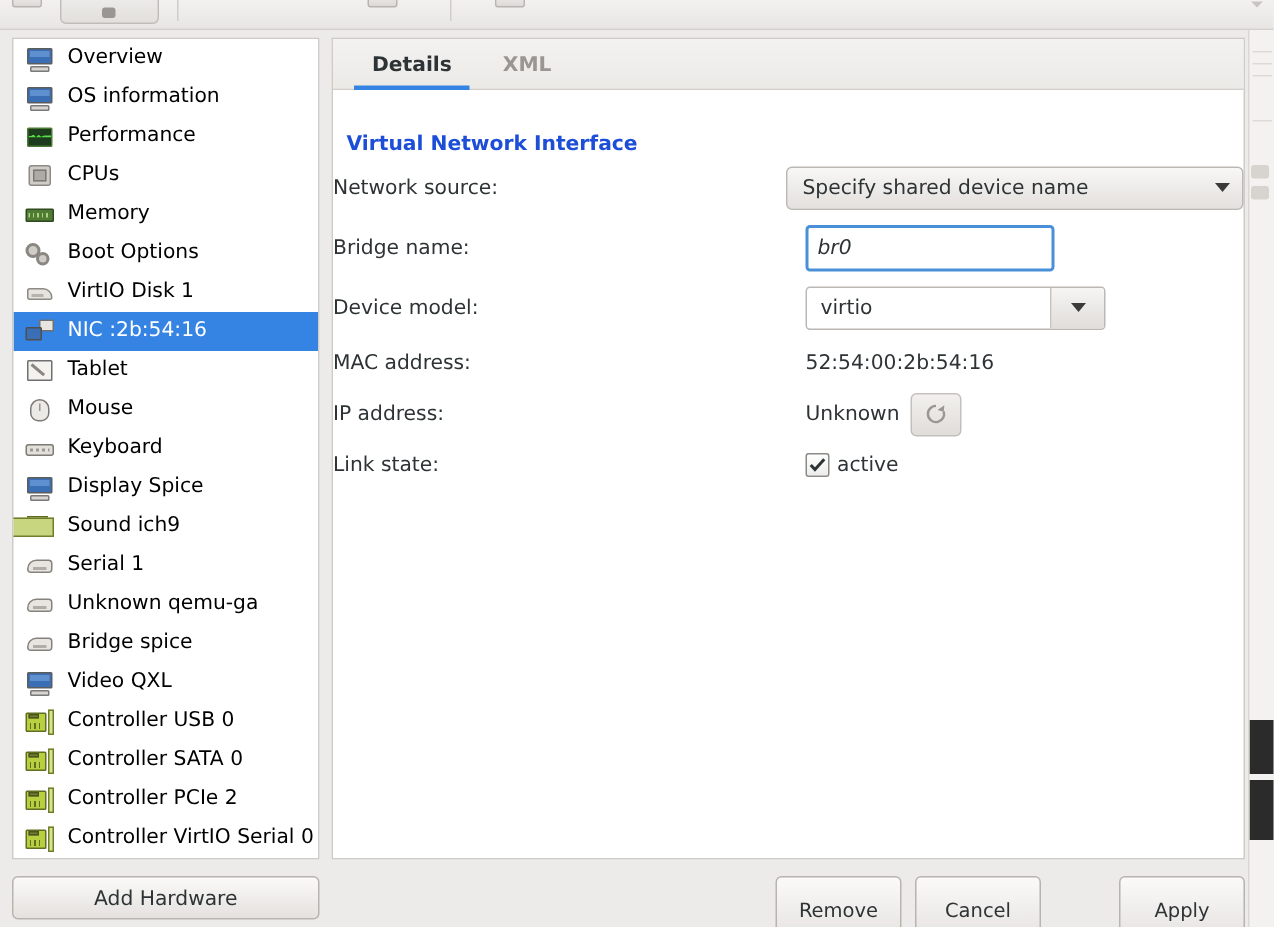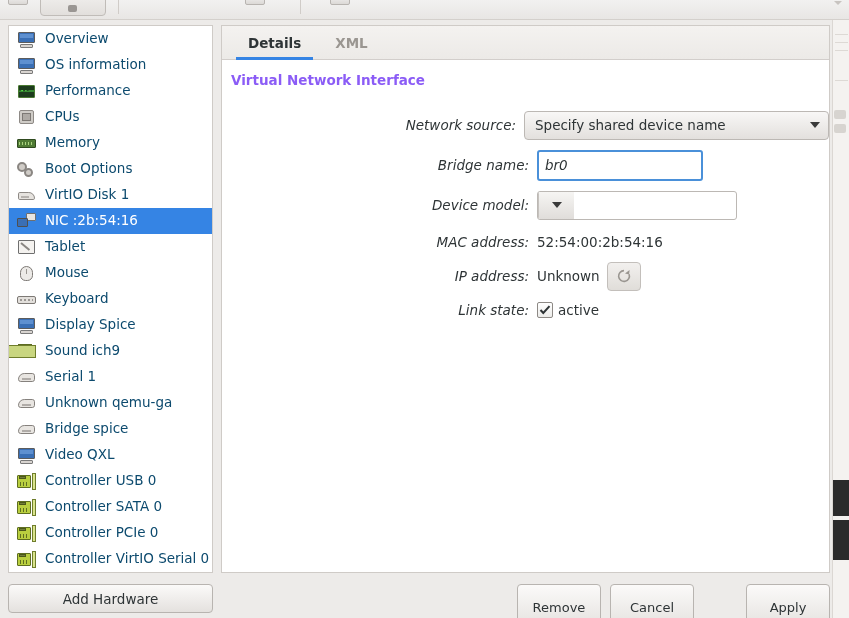--- a/index.html
+++ b/index.html
@@ -72,21 +72,21 @@
     position: absolute; left: 8px; top: 25px;
     width: 205px; height: 548px;
     background: #ffffff;
     border: 1px solid #cfcbc7;
     overflow: hidden;
   }
   #hardware-list { position: relative; }
   .hw-row {
     display: flex; align-items: center;
     height: 26px; padding-left: 8px; gap: 9px;
-    font-size: 13.5px; color: #0c4a6e;
+    font-size: 13.5px; color: #000000;
     white-space: nowrap;
   }
   .hw-row.selected { background: #3584e4; color: #ffffff; }
   .hw-label { line-height: 1; }
 
   
   .hw-ico { width: 19px; height: 17px; position: relative; flex: none; }
 
   
   .ico-monitor .scr {
@@ -254,35 +254,35 @@
     cursor: pointer; user-select: none;
   }
   .tab.active { color: #2e3436; }
   .tab.active::after {
     content: ''; position: absolute; left: 2px; right: 2px; bottom: -1px;
     height: 3px; background: #3584e4;
   }
 
   #details-body { position: relative; padding: 14px 0 0 0; }
   #section-title {
-    position: absolute; left: 9px; top: 12px;
-    font-size: 13.5px; font-weight: bold; color: #8b5cf6;
+    position: absolute; left: 9px; top: 28px;
+    font-size: 13.5px; font-weight: bold; color: #1d4ed8;
   }
 
   
   #form {
     position: absolute; left: 0; top: 45px; width: 100%;
   }
   .frow {
     display: flex; align-items: center;
     height: 40px;
   }
   .flabel {
-    width: 315px; text-align: right; padding-right: 8px;
-    font-size: 13.5px; color: #2e3436; white-space: nowrap; font-style: italic;
+    width: 315px; text-align: left; padding-right: 8px;
+    font-size: 13.5px; color: #2e3436; white-space: nowrap;
   }
   .fctl { display: flex; align-items: center; gap: 7px; }
 
   
   #network-source-select {
     width: 305px; height: 29px;
     border: 1px solid #bcb8b4; border-radius: 4px;
     background: linear-gradient(#f8f7f6,#e3e0dd);
     display: flex; align-items: center;
     padding: 0 8px 0 10px;
@@ -520,21 +520,21 @@
           <i class="bracket"></i>
         </span>
         <span class="hw-label">Controller SATA 0</span>
       </div>
       <div class="hw-row">
         <span class="hw-ico ico-ctrl">
           <i class="card"></i>
           <i class="chip2"></i>
           <i class="bracket"></i>
         </span>
-        <span class="hw-label">Controller PCIe 0</span>
+        <span class="hw-label">Controller PCIe 2</span>
       </div>
       <div class="hw-row">
         <span class="hw-ico ico-ctrl">
           <i class="card"></i>
           <i class="chip2"></i>
           <i class="bracket"></i>
         </span>
         <span class="hw-label">Controller VirtIO Serial 0</span>
       </div>
     </div>
@@ -572,20 +572,21 @@
         <div class="flabel">Bridge name:</div>
         <div class="fctl">
           <input id="bridge-name-input" type="text" value="br0" style="border-color: rgb(74, 144, 217);">
         </div>
       </div>
 
       <div class="frow">
         <div class="flabel">Device model:</div>
         <div class="fctl">
           <div id="device-model-combo">
+            <div class="entry">virtio</div>
             <div id="device-model-dropdown-button">
               <span class="caret"></span>
             </div>
           </div>
         </div>
       </div>
 
       <div class="frow" style="height:33px">
         <div class="flabel">MAC address:</div>
         <div class="fctl">

